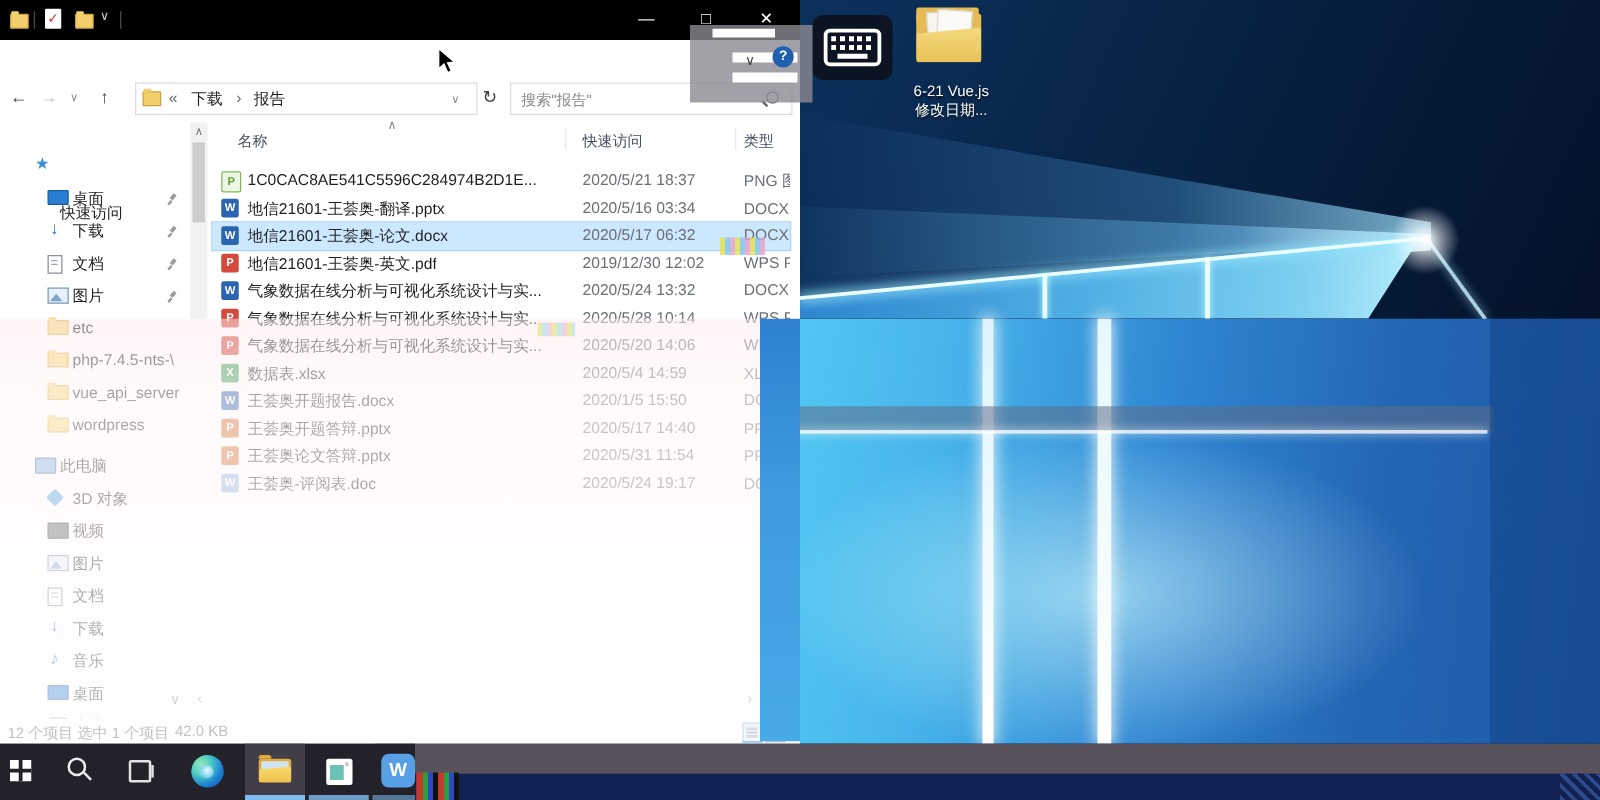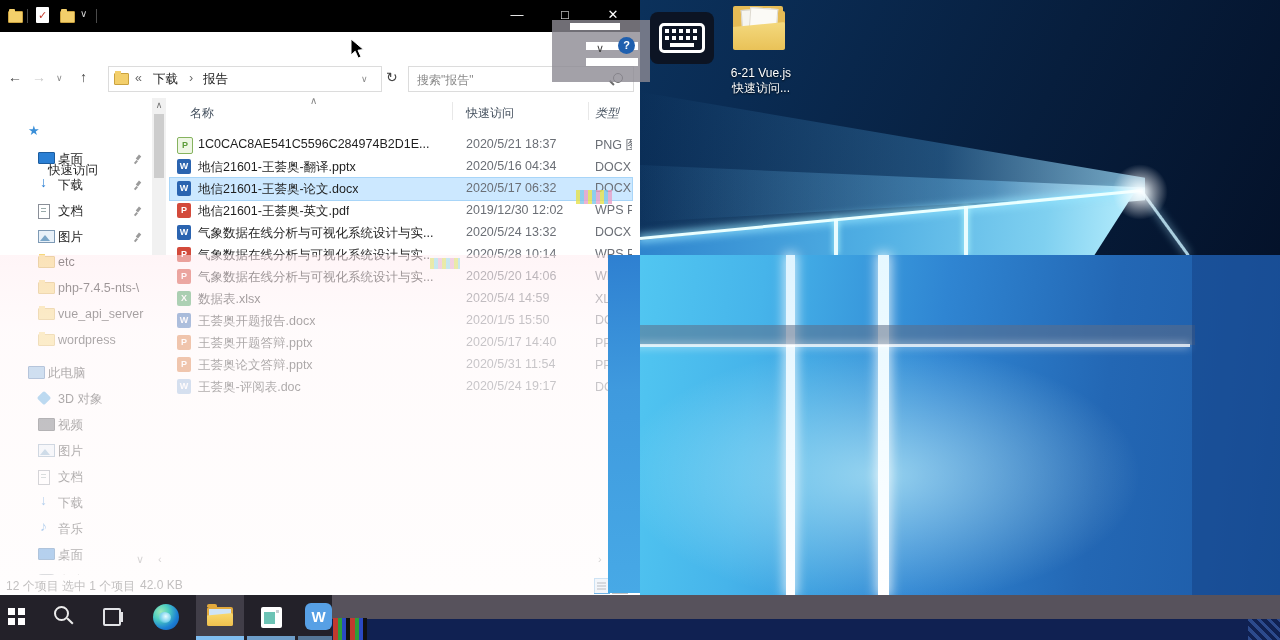--- a/index.html
+++ b/index.html
@@ -230,21 +230,21 @@
 </div>
 <div id="desk-folder" class="abs">
   <span class="tab"></span>
   <span class="back"></span>
   <span class="p1"></span>
   <span class="p2"></span>
   <span class="front"></span>
 </div>
 <div class="desk-label abs">
   <div>6-21 Vue.js</div>
-  <div>快速访问...</div>
+  <div>修改日期...</div>
 </div>
 
 <div id="explorer" class="abs">
 
   <div id="titlebar">
     <span class="qat-folder" style="left:8px;top:11px;"></span>
     <span class="qat-sep" style="left:27px;"></span>
     <span class="qat-doc">✓</span>
     <span class="qat-folder" style="left:60px;top:11px;"></span>
     <span class="qat-chev">∨</span>
@@ -355,35 +355,35 @@
   </div>
       </div>
     <div id="side-scroll">
       <div class="up">∧</div>
       <div class="thumb"></div>
     </div>
 
     <span class="col-h" style="left:190px;top:10px;">名称</span>
     <span class="col-h" style="left:310px;top:0;font-size:10px;color:#888;">∧</span>
     <span class="col-h" style="left:466px;top:10px;">快速访问</span>
-    <span class="col-h" style="left:595px;top:10px;font-style:italic;">类型</span>
+    <span class="col-h" style="left:595px;top:10px;">类型</span>
     <span class="col-sep" style="left:452px;"></span>
     <span class="col-sep" style="left:588px;"></span>
 
     <div id="file-list">
         <div class="frow" style="top: 39px;">
     <span class="fi fi-png">P</span>
     <span class="nm">1C0CAC8AE541C5596C284974B2D1E...</span>
     <span class="dt">2020/5/21 18:37</span>
     <span class="tp">PNG 图</span>
   </div>
         <div class="frow" style="top: 61px;">
     <span class="fi fi-word">W</span>
     <span class="nm">地信21601-王荟奥-翻译.pptx</span>
-    <span class="dt">2020/5/16 04:34</span>
+    <span class="dt">2020/5/16 03:34</span>
     <span class="tp">DOCX 文</span>
   </div>
         <div class="frow sel" style="top: 83px;">
     <span class="fi fi-word">W</span>
     <span class="nm">地信21601-王荟奥-论文.docx</span>
     <span class="dt">2020/5/17 06:32</span>
     <span class="tp">DOCX</span>
   </div>
         <div class="frow" style="top: 105px;">
     <span class="fi fi-pdf">P</span>

